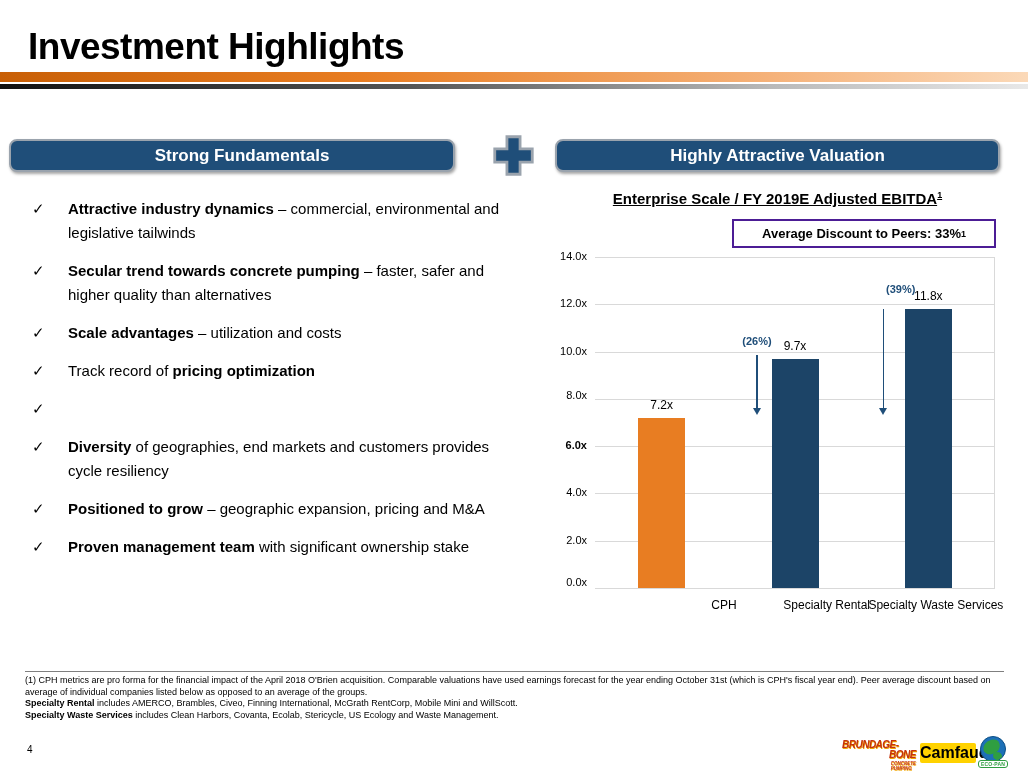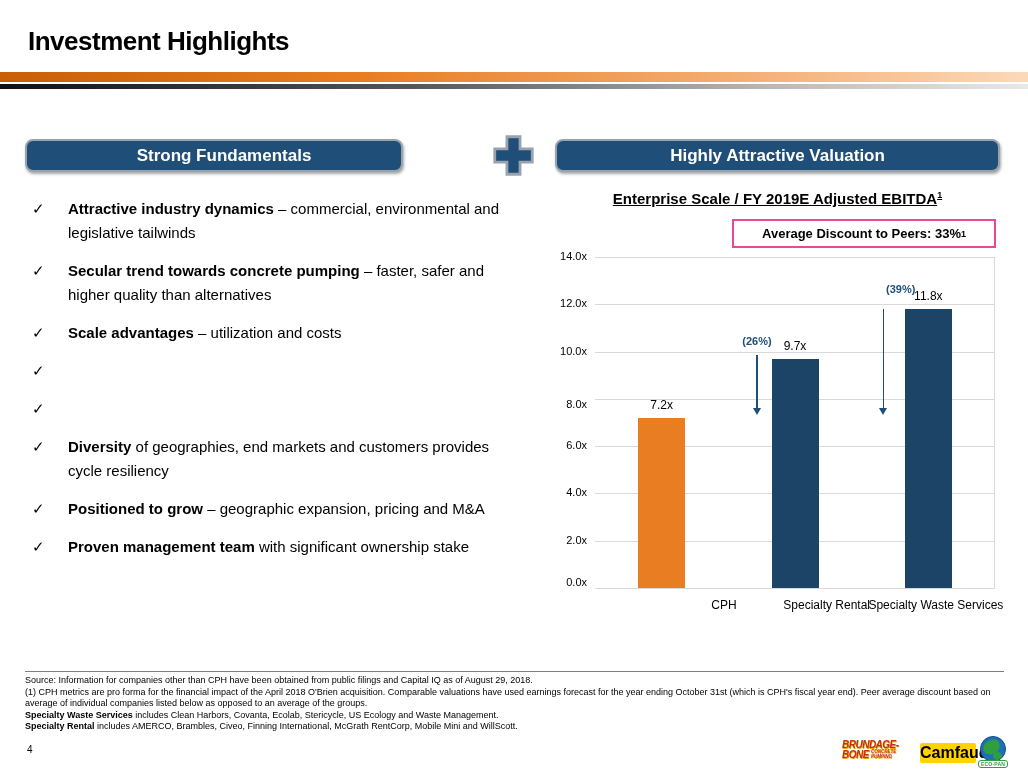--- a/index.html
+++ b/index.html
@@ -1,46 +1,46 @@
 <!DOCTYPE html>
 <html><head>
 <meta charset="utf-8">
 <style>
   * { margin:0; padding:0; box-sizing:border-box; }
   html,body { background:#ffffff; }
   body { font-family:"Liberation Sans", sans-serif; }
   .slide { position:relative; width:1028px; height:772px; background:#ffffff; overflow:hidden; }
 
   
-  .title { position:absolute; left:28px; top:26px; font-size:26px; font-weight:bold; color:#000; letter-spacing:-0.5px;text-align:right; }
+  .title { position:absolute; left:28px; top:26px; font-size:37px; font-weight:bold; color:#000; letter-spacing:-0.5px;text-align:right; }
   .bar-orange { position:absolute; left:0; top:72px; width:1028px; height:10px;
     background:linear-gradient(90deg,#c85f06 0%,#e87d22 35%,#f5b27a 75%,#fbd9b8 100%); }
   .bar-dark { position:absolute; left:0; top:84px; width:1028px; height:5px;
     background:linear-gradient(90deg,#111111 0%,#555555 40%,#b9b9b9 75%,#e8e8e8 100%); }
 
   
   .banner { position:absolute; top:139px; height:33px; background:#1F4E79; border:2px solid #9aa3ad;
     border-radius:8px; color:#fff; font-size:17px; font-weight:bold; display:flex; align-items:center;
     justify-content:center; box-shadow:1px 2px 3px rgba(0,0,0,0.35); }
-  .banner-left { left:25px; width:378px;padding-left:20px; }
+  .banner-left { left:9px; width:446px;padding-left:20px; }
   .banner-right { left:555px; width:445px; }
   .plus-wrap { position:absolute; left:491px; top:133px; width:45px; height:45px; }
 
   
   .bullets { position:absolute; left:32px; top:197px; width:486px; list-style:none; }
   .bullets li { display:flex; margin-bottom:14px; font-size:15px; line-height:24px; color:#000; }
   .bullets .chk { width:36px; flex:0 0 36px; font-size:15px; }
   .bullets .btxt b { font-weight:bold; }
 
   
   .chart-title { position:absolute; left:555px; top:190px; width:445px; text-align:center;
     font-size:15px; font-weight:bold; color:#000; }
   .chart-title .u { text-decoration:underline; }
   .discount-box { position:absolute; left:732px; top:219px; width:264px; height:29px; background:#fff;
-    border:2px solid #ec4899; display:flex; align-items:center; justify-content:center;
+    border:2px solid #4c1d95; display:flex; align-items:center; justify-content:center;
     font-size:13px; font-weight:bold; color:#000; }
   sup { font-size:9px; vertical-align:super; line-height:0; }
 
   .plot { position:absolute; left:595px; top:257px; width:400px; height:331px; }
   .gridline { position:absolute; left:0; width:400px; height:1px; background:#d9d9d9; }
   .plot-rborder { position:absolute; left:399px; top:0; width:1px; height:331px; background:#d9d9d9; }
   .ytick { position:absolute; left:-58px; width:50px; text-align:right; font-size:11px; color:#000; height:14px; }
   .bar { position:absolute; width:47px; }
   .bar-label { position:absolute; width:60px; text-align:center; font-size:12px; color:#000; }
   .cat { position:absolute; width:150px; text-align:right; font-size:12px; color:#000; }
@@ -52,21 +52,21 @@
   
   .footer-rule { position:absolute; left:25px; top:671px; width:979px; height:1px; background:#7f7f7f; }
   .footnotes { position:absolute; left:25px; top:675px; width:986px; font-size:9px; line-height:11.5px; color:#000; }
   .fline b { font-weight:bold; }
   .pagenum { position:absolute; left:27px; top:744px; font-size:10px; color:#000; }
 
   
   .logo-bb { position:absolute; left:842px; top:740px; width:74px; height:27px;
     color:#c5310f; font-weight:bold; font-style:italic; line-height:10px; font-size:10px;
     letter-spacing:-0.5px; text-shadow:0.5px 0.5px 0 #f0a500; }
-  .logo-bb .row2 { display:flex; gap:2px; }
+  .logo-bb .row2 { display:flex; align-items:flex-end; gap:2px;flex-direction:column; }
   .logo-bb .sub { font-size:4.5px; line-height:4.5px; letter-spacing:0; color:#c5310f; font-style:italic; }
   .logo-camfaud { position:absolute; left:920px; top:743px; width:56px; height:20px; background:#ffd200;
     color:#000; font-weight:bold; font-size:16px; display:flex; align-items:center; 
     border-radius:2px; }
   .logo-ecopan { position:absolute; left:978px; top:736px; width:30px; height:34px; }
   .globe { position:absolute; left:2px; top:0; width:26px; height:26px; border-radius:50%;
     background:#1d70b7; border:1px solid #0d4f86; overflow:hidden; }
   .land { position:absolute; left:2px; top:3px; width:17px; height:14px; background:#2f9e41;
     border-radius:60% 40% 55% 45%; transform:rotate(-15deg); }
   .land2 { position:absolute; left:12px; top:15px; width:9px; height:8px; background:#2f9e41;
@@ -106,20 +106,21 @@
       <li>
         <span class="chk">✓</span>
         <span class="btxt"><b>Secular trend towards concrete pumping</b><span> – faster, safer and higher quality than alternatives</span></span>
       </li>
       <li>
         <span class="chk">✓</span>
         <span class="btxt"><b>Scale advantages</b><span> – utilization and costs</span></span>
       </li>
       <li>
         <span class="chk">✓</span>
+        <span class="btxt"><span>Track record of </span><b>pricing optimization</b></span>
       </li>
       <li>
         <span class="chk">✓</span>
       </li>
       <li>
         <span class="chk">✓</span>
         <span class="btxt"><b>Diversity</b><span> of geographies, end markets and customers provides cycle resiliency</span></span>
       </li>
       <li>
         <span class="chk">✓</span>
@@ -142,23 +143,23 @@
 
   <div class="plot" id="plot">
     <div class="plot-rborder"></div>
   <div class="gridline" style="top: 331px;"></div>
       <div class="ytick" style="top: 319px;">0.0x</div>
       <div class="gridline" style="top: 283.714px;"></div>
       <div class="ytick" style="top: 276.714px;">2.0x</div>
       <div class="gridline" style="top: 236.429px;"></div>
       <div class="ytick" style="top: 229.429px;">4.0x</div>
       <div class="gridline" style="top: 189.143px;"></div>
-      <div class="ytick" style="top: 182.143px;">6.0x</div>
+      <div class="ytick" style="top: 182.143px; font-weight: bold;">6.0x</div>
       <div class="gridline" style="top: 141.857px;"></div>
-      <div class="ytick" style="top: 141px;">8.0x</div>
+      <div class="ytick" style="top: 132px;">8.0x</div>
       <div class="gridline" style="top: 94.5714px;"></div>
       <div class="ytick" style="top: 87.5714px;">10.0x</div>
       <div class="gridline" style="top: 47.2857px;"></div>
       <div class="ytick" style="top: 40.2857px;">12.0x</div>
       <div class="gridline" style="top: 0px;"></div>
       <div class="ytick" style="top: -7px;">14.0x</div>
       <div class="bar" style="left: 43.1667px; top: 160.771px; height: 170.229px; background: rgb(232, 125, 34);"></div>
       <div class="bar-label" style="left: 36.6667px; top: 140.771px;">7.2x</div>
       <div class="cat" style="left: -8.33333px; top: 341px;">CPH</div>
       <div class="bar" style="left: 176.5px; top: 101.664px; height: 229.336px; background: rgb(28, 68, 103);"></div>
@@ -170,24 +171,23 @@
       <div class="ann" style="left: 130px; top: 78.2964px;">(26%)</div>
       <div class="arrow-line" style="left: 161.25px; top: 98.1179px; height: 54.2893px;"></div>
       <div class="arrow-head" style="left: 157.5px; top: 151.407px;"></div>
       <div class="ann" style="left: 256.333px; top: 26.2821px; text-align: right;">(39%)</div>
       <div class="arrow-line" style="left: 287.583px; top: 52.0143px; height: 100.393px;"></div>
       <div class="arrow-head" style="left: 283.833px; top: 151.407px;"></div>
     </div>
 
   <div class="footer-rule"></div>
   <div class="footnotes" id="footnotes">
-      <div class="fline"><span>Source: Information for companies other than CPH have been obtained from public filings and Capital IQ as of August 29, 2018.</span></div>
       <div class="fline"><span>(1) CPH metrics are pro forma for the financial impact of the April 2018 O'Brien acquisition. Comparable valuations have used earnings forecast for the year ending October 31st (which is CPH's fiscal year end). Peer average discount based on average of individual companies listed below as opposed to an average of the groups.</span></div>
+      <div class="fline"><b>Specialty Rental</b><span> includes AMERCO, Brambles, Civeo, Finning International, McGrath RentCorp, Mobile Mini and WillScott.</span></div>
       <div class="fline"><b>Specialty Waste Services</b><span> includes Clean Harbors, Covanta, Ecolab, Stericycle, US Ecology and Waste Management.</span></div>
-      <div class="fline"><b>Specialty Rental</b><span> includes AMERCO, Brambles, Civeo, Finning International, McGrath RentCorp, Mobile Mini and WillScott.</span></div>
     </div>
   <div class="pagenum">4</div>
 
   <div class="logo-bb">
     <div>BRUNDAGE-</div>
     <div class="row2">
       <span>BONE</span>
       <span class="sub">
         <div>CONCRETE</div>
         <div>PUMPING</div>

